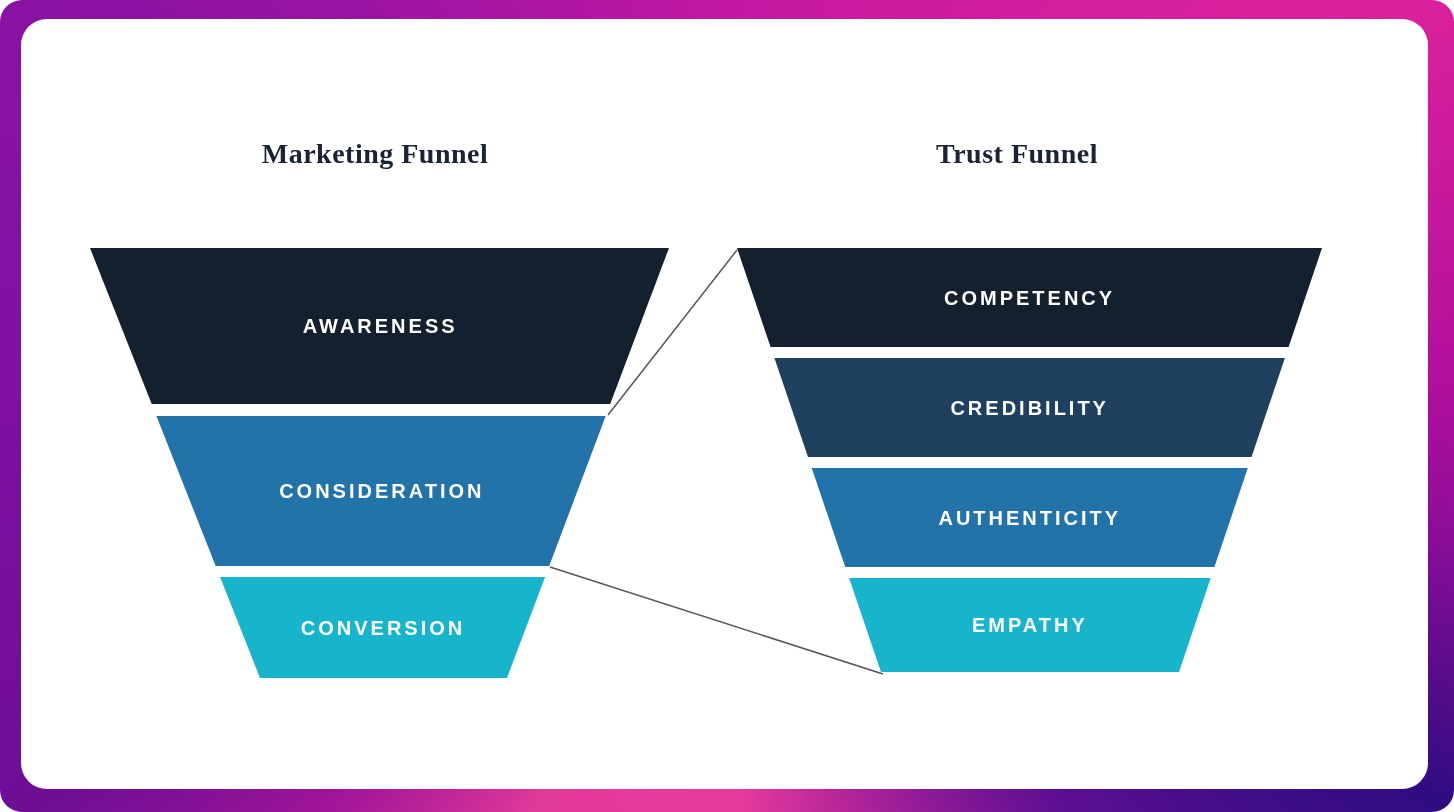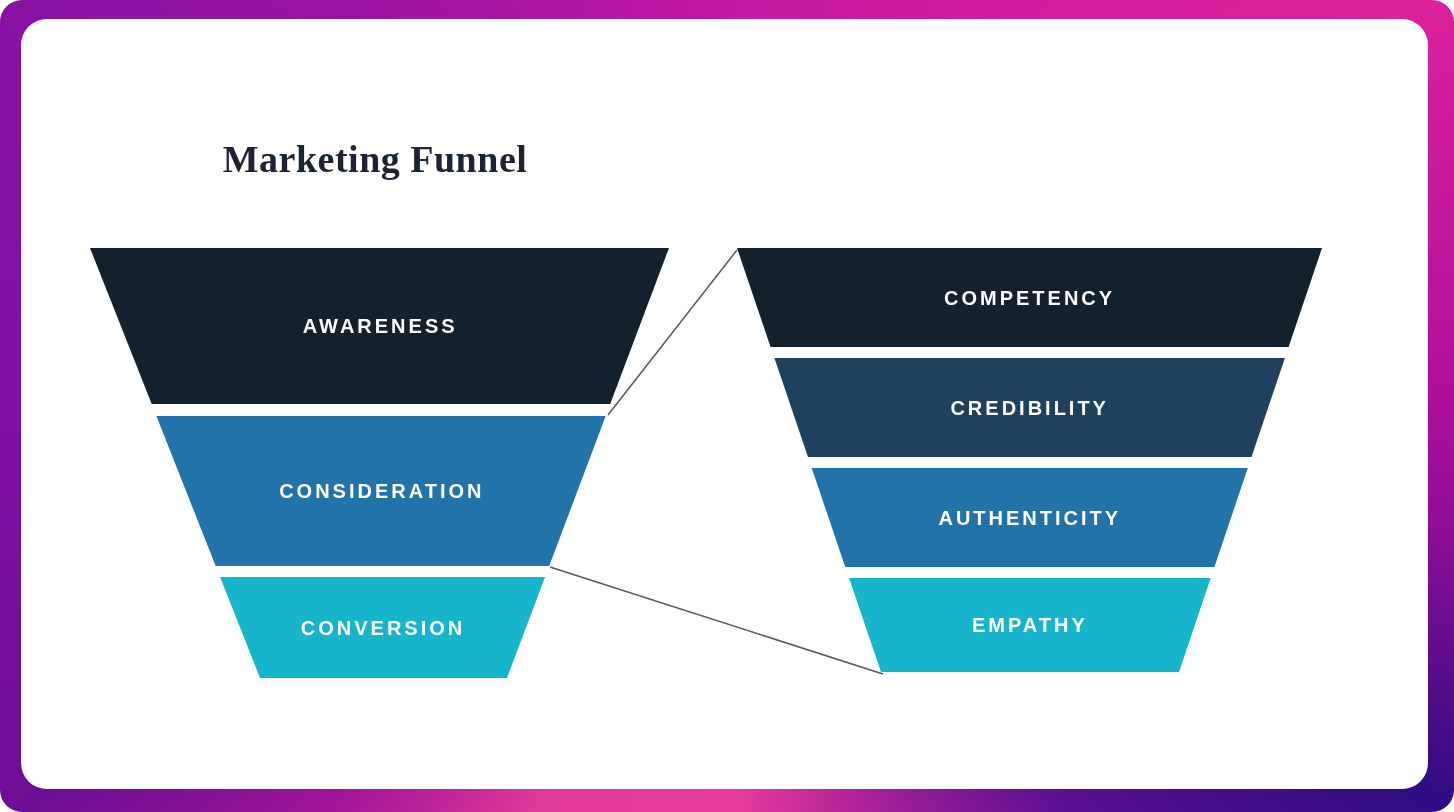--- a/index.html
+++ b/index.html
@@ -24,21 +24,21 @@
   .diagram{
     position:absolute;inset:0;
     width:100%;height:100%;
   }
   .funnel-title{
     position:absolute;
     width:420px;
     text-align:center;
     font-family:"Liberation Serif", serif;
     font-weight:600;
-    font-size:38px;
+    font-size:28px;
     letter-spacing:0.5px;
     line-height:1.1;
   }
   .funnel-title.left{left:165px;top:139px;}
   .funnel-title.right{left:807px;top:139px;}
   .stage-label{
     font-family:"Liberation Sans", sans-serif;
     font-weight:700;
     font-size:20px;
     letter-spacing:3px;
@@ -64,14 +64,15 @@
         <text x="1029.6" y="297.5" text-anchor="middle" dominant-baseline="central" class="stage-label" fill="#ffffff">COMPETENCY</text>
         <polygon points="774.4,358 1284.9,358 1251.5,457 808.0,457" fill="#204060"></polygon>
         <text x="1029.7" y="407.5" text-anchor="middle" dominant-baseline="central" class="stage-label" fill="#ffffff">CREDIBILITY</text>
         <polygon points="811.7,468 1247.8,468 1214.4,567 845.3,567" fill="#2273a9"></polygon>
         <text x="1029.8" y="517.5" text-anchor="middle" dominant-baseline="central" class="stage-label" fill="#ffffff">AUTHENTICITY</text>
         <polygon points="849.1,578 1210.7,578 1179.0,672 881.0,672" fill="#17b5cc"></polygon>
         <text x="1029.9" y="625.0" text-anchor="middle" dominant-baseline="central" class="stage-label" fill="#ffffff">EMPATHY</text>
       </svg>
 
     <div class="funnel-title left" style="color: rgb(26, 36, 53);">Marketing Funnel</div>
+    <div class="funnel-title right" style="color: rgb(26, 36, 53);">Trust Funnel</div>
   </div>
 </div>
 
 </body></html>

